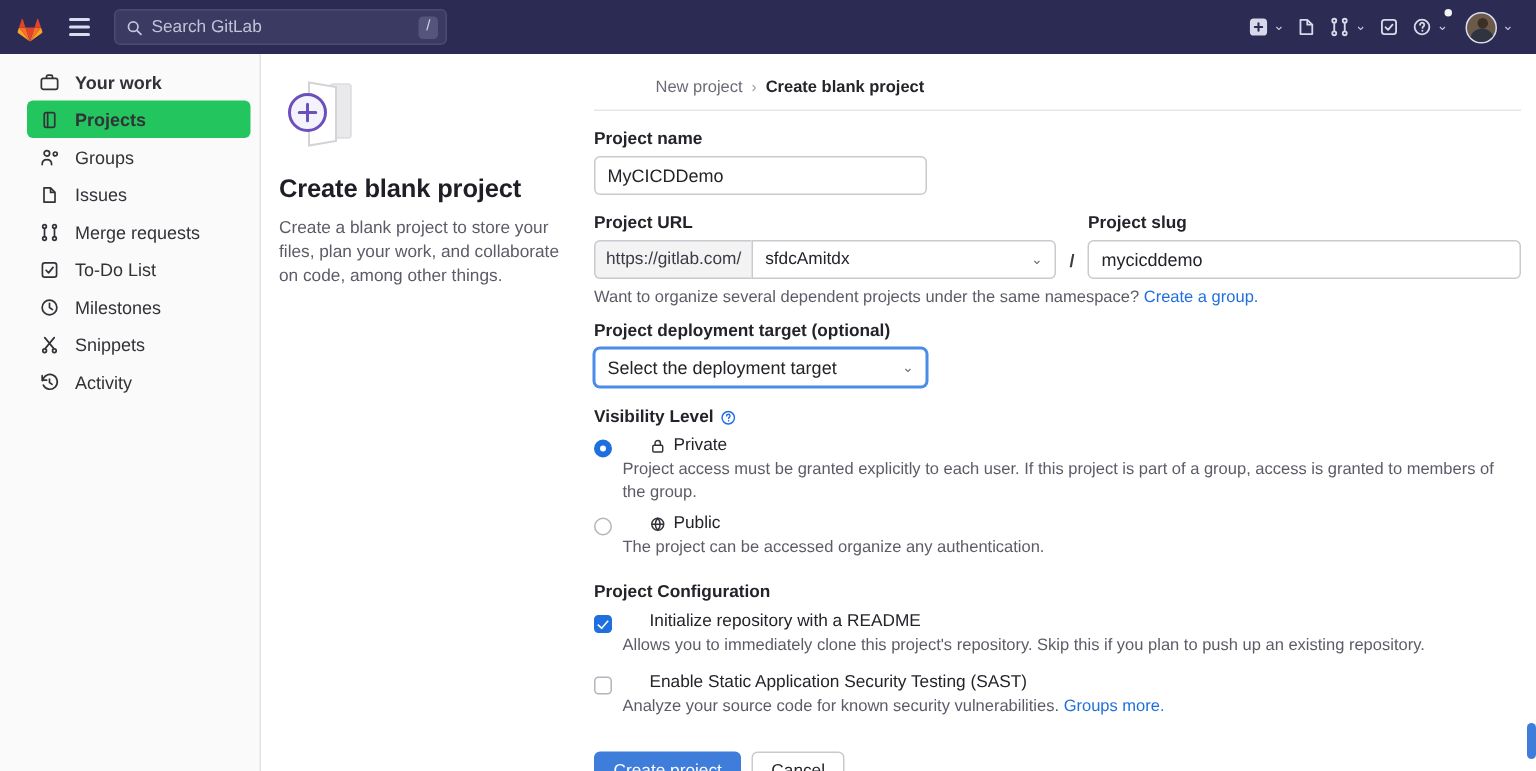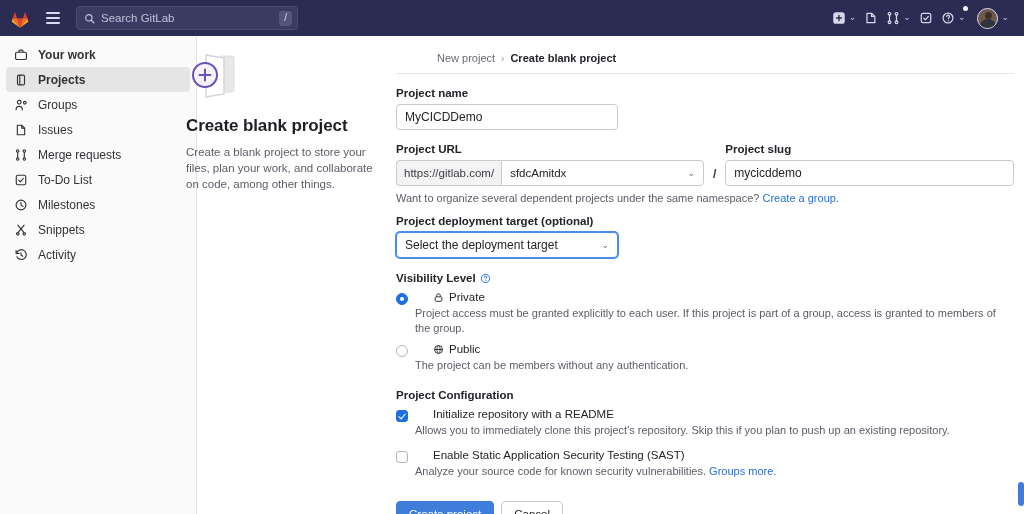--- a/index.html
+++ b/index.html
@@ -51,31 +51,32 @@
     background: #6b5a4a; border: 1.5px solid #dcdcf0;
     overflow: hidden; position: relative; flex: none;
   }
   .avatar .head { position: absolute; top: 3px; left: 6.5px; width: 7px; height: 7px; border-radius: 50%; background: #3c2f26; }
   .avatar .body { position: absolute; bottom: -1px; left: 2px; width: 16px; height: 10px; border-radius: 8px 8px 0 0; background: #2e3440; }
   .help-dot { position: absolute; top: 1px; right: 0px; width: 5px; height: 5px; border-radius: 50%; background: #f4f4f8; }
 
   
   .sidebar {
     position: absolute; top: 36px; left: 0;
-    width: 197px; height: 478px;
+    width: 174px; height: 478px;
     background: #fafafa; border-right: 1px solid #e3e3e3;
     padding-top: 6px;
+    padding-left: 12px;
   }
   .side-item {
     display: flex; align-items: center; gap: 10px;
     height: 25px; margin: 0 6px 0 6px; padding: 0 8px;
     border-radius: 4px; color: #333238; font-size: 12px;
   }
   .side-item.header-item { font-weight: bold; }
-  .side-item.active { background: #e5e5e5; font-weight: bold; }
+  .side-item.active { background: #22c55e; font-weight: bold; }
   .side-item .ico { width: 14px; height: 14px; flex: none; display: flex; align-items: center; justify-content: center; }
   .side-item .ico svg { display: block; }
 
   
   .desc-panel { position: absolute; top: 36px; left: 175px; width: 215px; padding: 14px 14px 0 11px; }
   .proj-illu { width: 60px; height: 52px; position: relative; margin-bottom: 14px; }
   .blank-title { font-size: 17px; font-weight: bold; color: #1f1e24; margin: 0 0 8px 0; letter-spacing: -0.1px; }
   .blank-desc { font-size: 11.5px; color: #5c5c68; line-height: 16px; }
 
   
@@ -413,21 +414,21 @@
       <div class="opt-row">
         <span class="radio"></span>
         <span class="opt-label">
           <svg width="11" height="11" viewBox="0 0 16 16" fill="none" stroke="#333238" stroke-width="1.4">
             <circle cx="8" cy="8" r="5.8"></circle>
             <path d="M2.2 8h11.6M8 2.2c1.6 1.8 2.4 3.7 2.4 5.8s-.8 4-2.4 5.8c-1.6-1.8-2.4-3.7-2.4-5.8S6.4 4 8 2.2z"></path>
           </svg>
           <span>Public</span>
         </span>
       </div>
-      <div class="opt-desc">The project can be members without any authentication.</div>
+      <div class="opt-desc">The project can be accessed organize any authentication.</div>
     </div>
   </div>
 
   <div style="margin-top:16px">
     <div class="sect-title">Project Configuration</div>
 
     <div style="margin-top:7px">
       <div class="opt-row">
         <span class="cbox checked"></span>
         <span class="opt-label">Initialize repository with a README</span>

